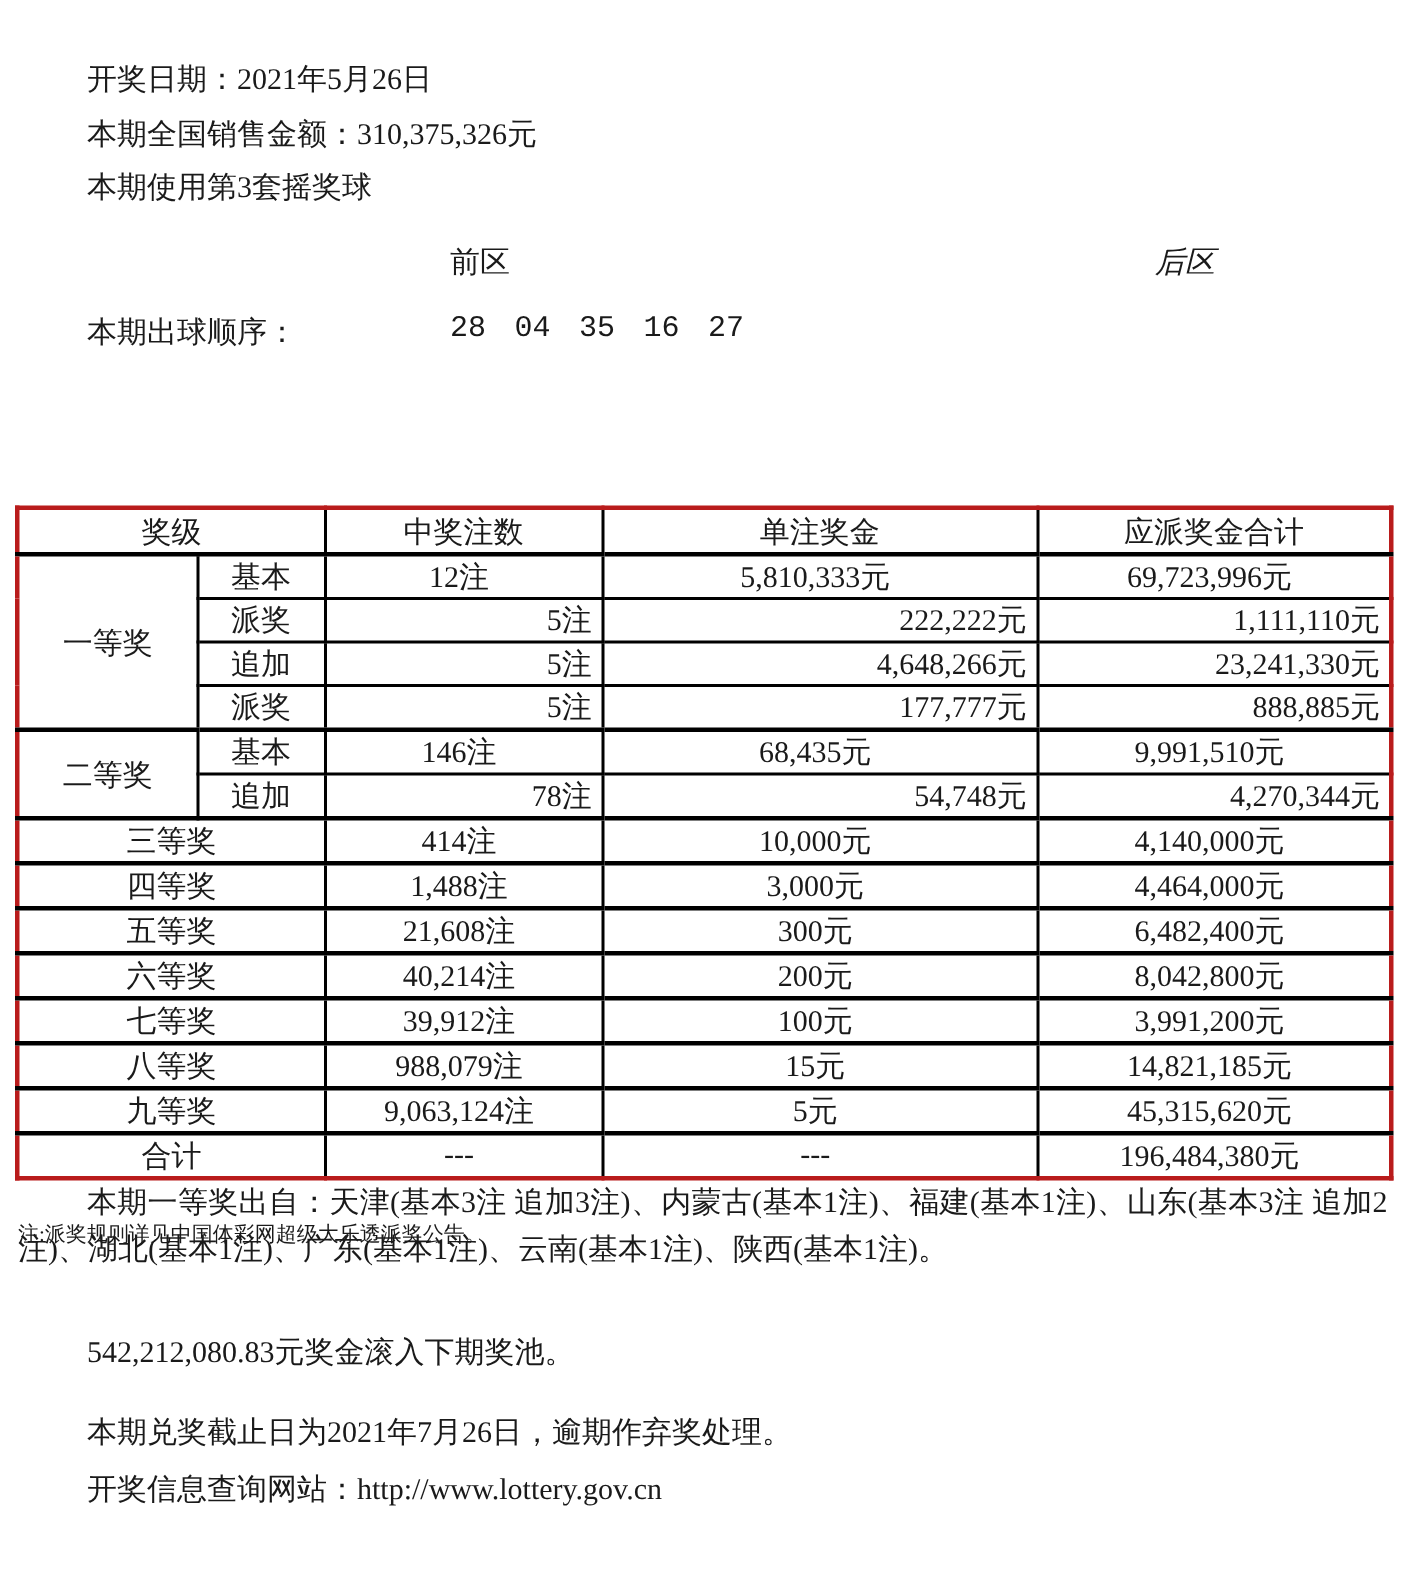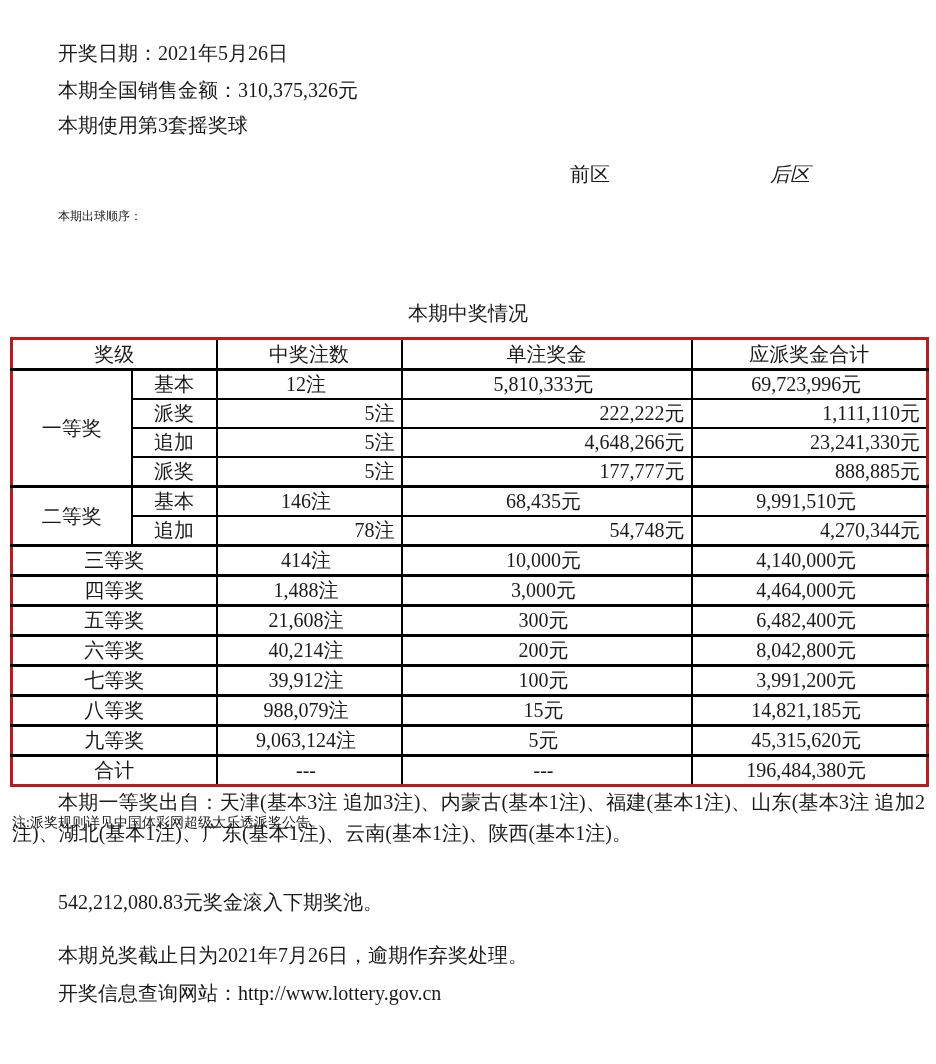--- a/index.html
+++ b/index.html
@@ -16,25 +16,25 @@
     position: absolute; left: 58px;
     font-size: 20px; line-height: 22px; white-space: nowrap;
   }
   #line-draw-date { top: 42px; }
   #line-sales    { top: 79px; }
   #line-ballset  { top: 114px; }
 
   .zone-row { position: absolute; left: 0; width: 936px; height: 24px; }
   .zone-row .label {
     position: absolute; left: 58px; top: 0;
-    font-size: 12px; white-space: nowrap;
+    font-size: 20px; white-space: nowrap;
   }
   .zone-row .front {
     position: absolute; left: 300px; width: 310px; top: 0;
-    text-align: right; font-size: 20px; word-spacing: 7px; white-space: nowrap; font-family: Liberation Mono, monospace;
+    text-align: left; font-size: 20px; word-spacing: 7px; white-space: nowrap; font-family: Liberation Mono, monospace;
   }
   .zone-row .back {
     position: absolute; left: 642px; width: 296px; top: 0;
     text-align: center; font-size: 20px; word-spacing: 7px; white-space: nowrap; font-style: italic;
   }
   #zone-header-row { top: 161px; }
   #draw-order-row  { top: 208px; }
   #winning-row     { top: 255px; }
 
   .table-title {
@@ -83,24 +83,24 @@
   <div class="info-line" id="line-sales">本期全国销售金额：310,375,326元</div>
   <div class="info-line" id="line-ballset">本期使用第3套摇奖球</div>
 
   <div class="zone-row" id="zone-header-row">
     <span class="front">前区</span>
     <span class="back">后区</span>
   </div>
 
   <div class="zone-row" id="draw-order-row">
     <span class="label">本期出球顺序：</span>
+    <span class="front">28 04 35 16 27</span>
   </div>
 
 
-  <div class="table-title">本期中奖情况</div>
 
   <table class="prize-table">
     <colgroup>
       <col style="width:120px">
         <col style="width:85px">
         <col style="width:185px">
         <col style="width:290px">
         <col style="width:236px">
     </colgroup>
     <thead>

